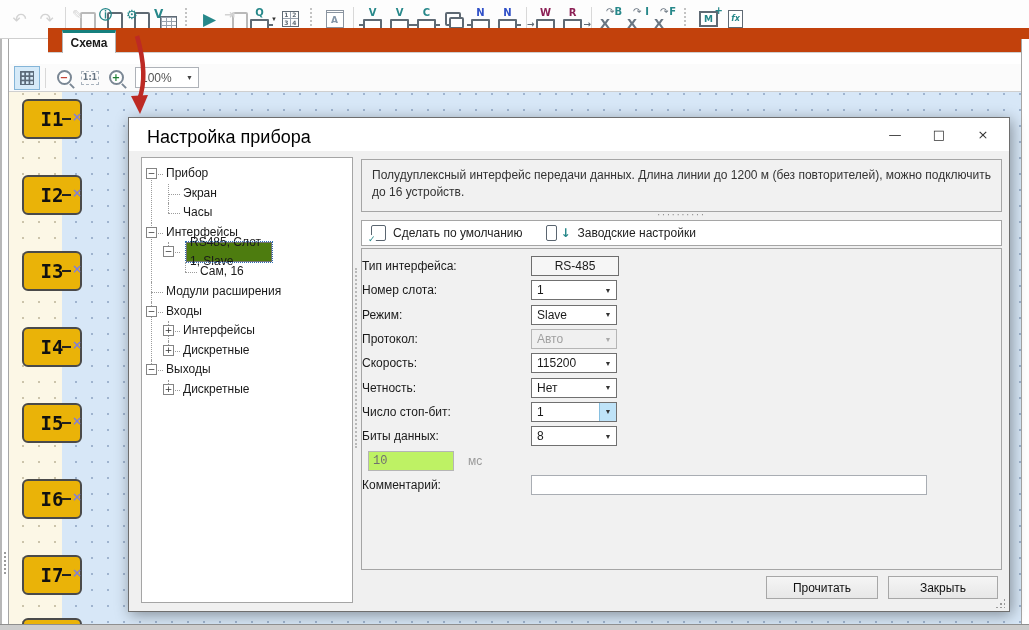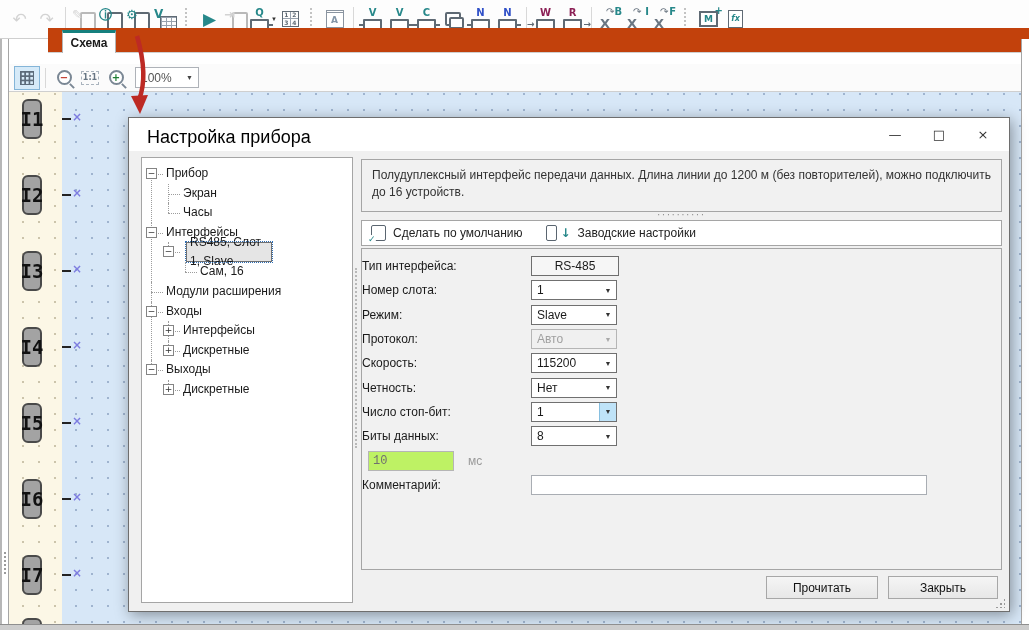--- a/index.html
+++ b/index.html
@@ -76,21 +76,21 @@
   .canvas{position:absolute;left:62px;top:0;width:959px;height:100%;background:#d7e7f7;
      background-image:radial-gradient(#9fb4cf 1px,transparent 1.2px);background-size:16px 16px;background-position:6px 10px;}
   .lframe{position:absolute;left:0;top:39px;width:9px;height:591px;background:#fff;border-right:1px solid #a6a6a6;border-left:2px solid #b7b7b7;box-sizing:border-box;z-index:20;}
   .frame-grip{position:absolute;left:2px;top:513px;height:22px;width:0;border-left:2px dotted #9a9a9a;}
   .rframe{position:absolute;right:0;top:39px;width:8px;height:591px;background:#fff;border-left:1px solid #a6a6a6;box-sizing:border-box;z-index:20;}
   .bframe{position:absolute;left:0;top:624px;width:100%;height:6px;background:#cdcdcd;border-top:1px solid #8f8f8f;z-index:45;}
 
   
   .blocks{position:absolute;inset:0;z-index:5;pointer-events:none;}
   .iob{position:absolute;left:22px;width:80px;height:44px;pointer-events:auto;}
-  .iob .bx{width:20px;height:40px;background:#a3a3a3;border:2px solid #4a4a4a;border-radius:6px;
+  .iob .bx{width:60px;height:40px;background:#eab308;border:2px solid #4a4a4a;border-radius:6px;
            display:flex;align-items:center;justify-content:center;
            font:19px "DejaVu Sans Mono",monospace;font-weight:bold;color:#111;box-sizing:border-box;}
   .iob .pin{position:absolute;left:40px;top:19px;width:9px;height:2px;background:#222;}
   .iob .xm{position:absolute;left:50px;top:12px;color:#7d7de0;font:bold 12px/1 "DejaVu Sans",sans-serif;}
   .iob.partial .bx{height:12px;border-radius:6px 6px 0 0;}
 
   
   .arrow{position:absolute;left:125px;top:30px;z-index:50;pointer-events:none;}
 
   
@@ -145,21 +145,21 @@
   .tree ul{list-style:none;margin:0;padding:0;}
   .tree li{position:relative;padding-left:17px;line-height:19.6px;font-size:12px;color:#1a1a1a;}
   .tree li::before{content:'';position:absolute;left:5px;top:0;height:100%;border-left:1px dotted #9c9c9c;}
   .tree li:last-child::before{height:10px;}
   .tree > ul > li:first-child::before{top:10px;height:calc(100% - 10px);}
   .tree > ul > li:first-child:last-child::before{height:0;}
   .tree li::after{content:'';position:absolute;left:5px;top:10px;width:12px;border-top:1px dotted #9c9c9c;}
   .tbox{position:absolute;left:0;top:4px;width:11px;height:11px;background:#fff;border:1px solid #848484;
         box-sizing:border-box;font:9px/9px "DejaVu Sans",sans-serif;text-align:center;color:#333;z-index:2;}
   .tlbl{padding:1px 3px;}
-  .tlbl.sel{background:#e5e5e5;outline:1px dotted #2f6eb4;}
+  .tlbl.sel{background:#4d7c0f;outline:1px dotted #2f6eb4;}
 </style>
 </head>
 <body>
 
 <div class="app">
 
   <div class="toolbar">
       <div class="tbi k-glyph dis">
         <span class="g" style="color:#9aa2aa">↶</span>
       </div>

